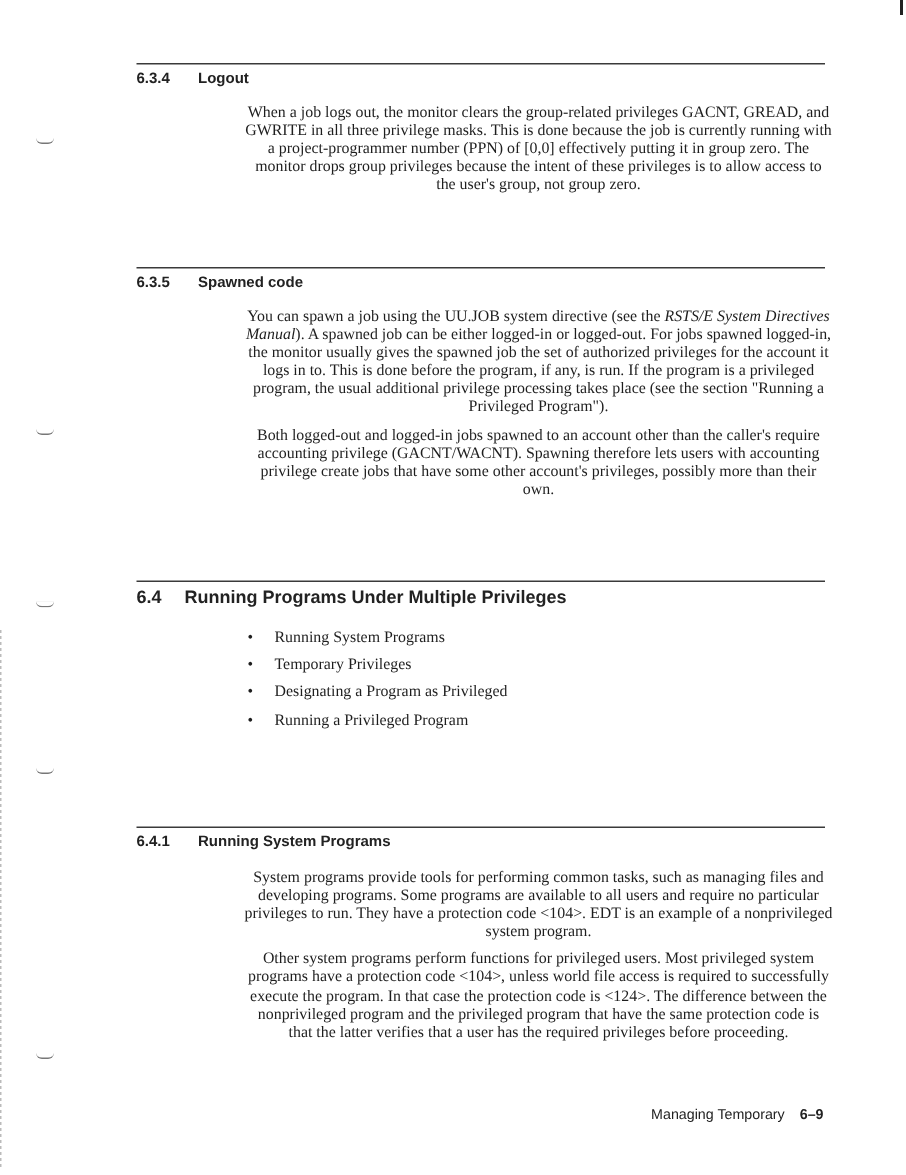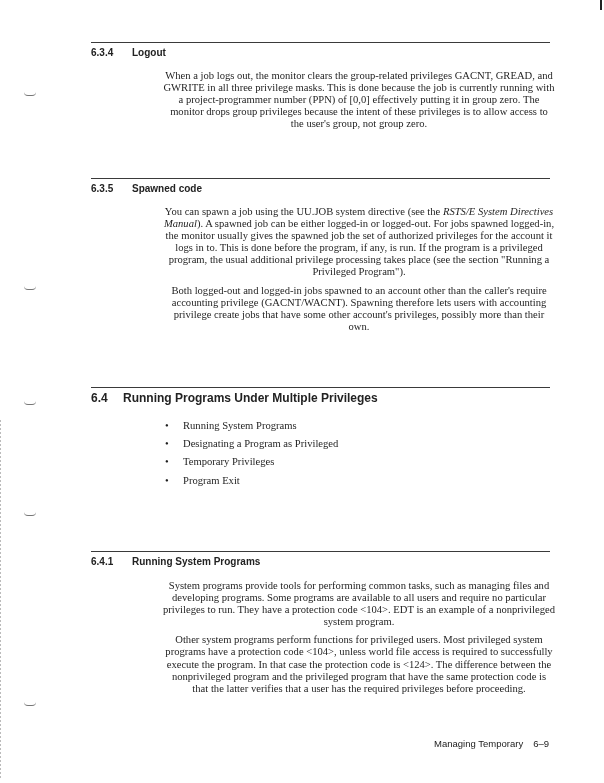--- a/index.html
+++ b/index.html
@@ -9,21 +9,21 @@
     .h3 .num { display:inline-block; width:41px; }
     .h2 { position:absolute; left:91px; font-family:"Liberation Sans", sans-serif; font-weight:bold; font-size:12px; color:#222; white-space:nowrap; }
     .h2 .num { display:inline-block; width:32px; }
     .body { position:absolute; left:163px; width:392px; font-family:"Liberation Serif", serif; font-size:10.6px; line-height:12.1px; color:#1e1e1e; }
     .body p { margin:0 0 6px 0;text-align:center; }
     .body i { font-style:italic; }
     ul.bul { list-style:none; margin:0; padding:0; }
     ul.bul li { position:relative; padding-left:20px; height:18.2px; }
     ul.bul li::before { content:"•"; position:absolute; left:2px; }
     .footer { position:absolute; top:738px; right:55px; font-family:"Liberation Sans", sans-serif; font-size:9.5px; color:#222; }
-    .footer .pg { margin-left:10px; }
+    .footer .pg { margin-left:10px;font-weight:bold; }
     .mark { position:absolute; left:24px; width:12px; height:3px; border-bottom:1px solid #777; border-radius:0 0 6px 6px; }
     .edge { position:absolute; left:0; top:420px; width:1px; height:360px; background:repeating-linear-gradient(#bbb 0 2px, transparent 2px 4px); }
     .corner { position:absolute; top:0; right:2px; width:2px; height:10px; background:#222; }
   </style>
 </head>
 <body>
 
 <div class="corner"></div>
 <div class="edge"></div>
 
@@ -50,23 +50,23 @@
   <p>Both logged-out and logged-in jobs spawned to an account other than the caller's require accounting privilege (GACNT/WACNT). Spawning therefore lets users with accounting privilege create jobs that have some other account's privileges, possibly more than their own.</p>
 </div>
 
 <div class="rule" style="top:387px"></div>
 <div class="h2" style="top:391px">
   <span class="num">6.4</span><span>Running Programs Under Multiple Privileges</span>
 </div>
 <div class="body" style="top:420px">
   <ul class="bul">
     <li>Running System Programs</li>
+    <li>Temporary Privileges</li>
     <li>Designating a Program as Privileged</li>
-    <li>Temporary Privileges</li>
-    <li>Program Exit</li>
+    <li>Running a Privileged Program</li>
   </ul>
 </div>
 
 <div class="rule" style="top:551px"></div>
 <div class="h3" style="top:556px">
   <span class="num">6.4.1</span><span>Running System Programs</span>
 </div>
 <div class="body" style="top:580px">
   <p>System programs provide tools for performing common tasks, such as managing files and developing programs. Some programs are available to all users and require no particular privileges to run. They have a protection code &lt;104&gt;. EDT is an example of a nonprivileged system program.</p>
   <p>Other system programs perform functions for privileged users. Most privileged system programs have a protection code &lt;104&gt;, unless world file access is required to successfully execute the program. In that case the protection code is &lt;124&gt;. The difference between the nonprivileged program and the privileged program that have the same protection code is that the latter verifies that a user has the required privileges before proceeding.</p>

